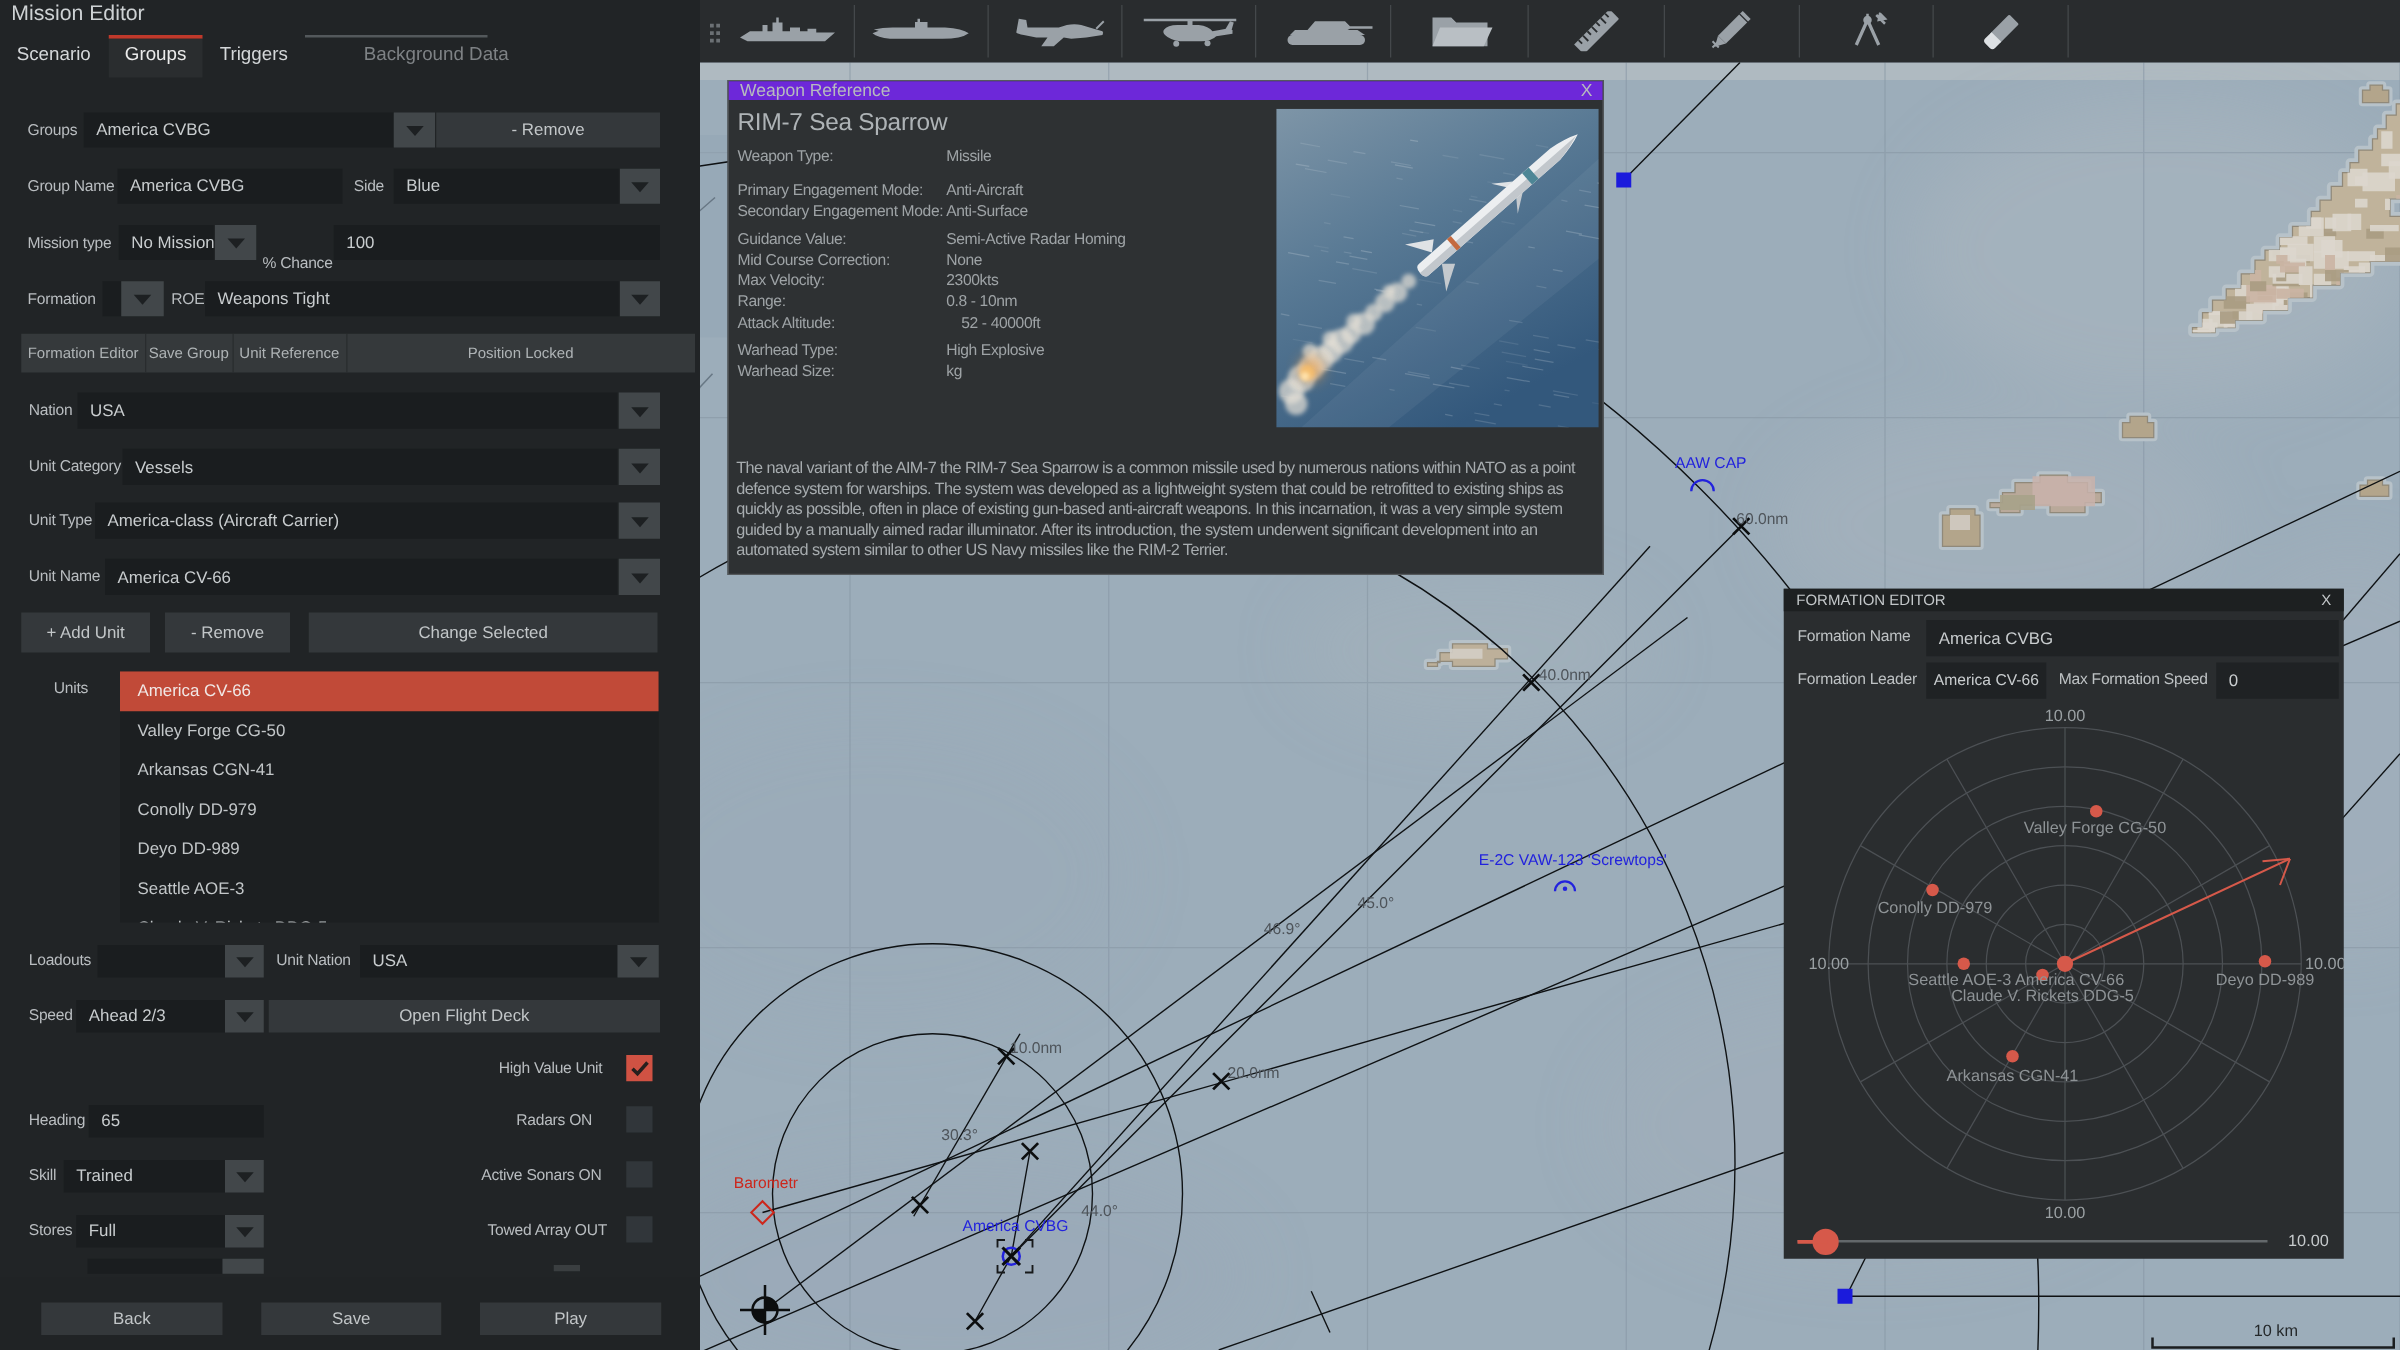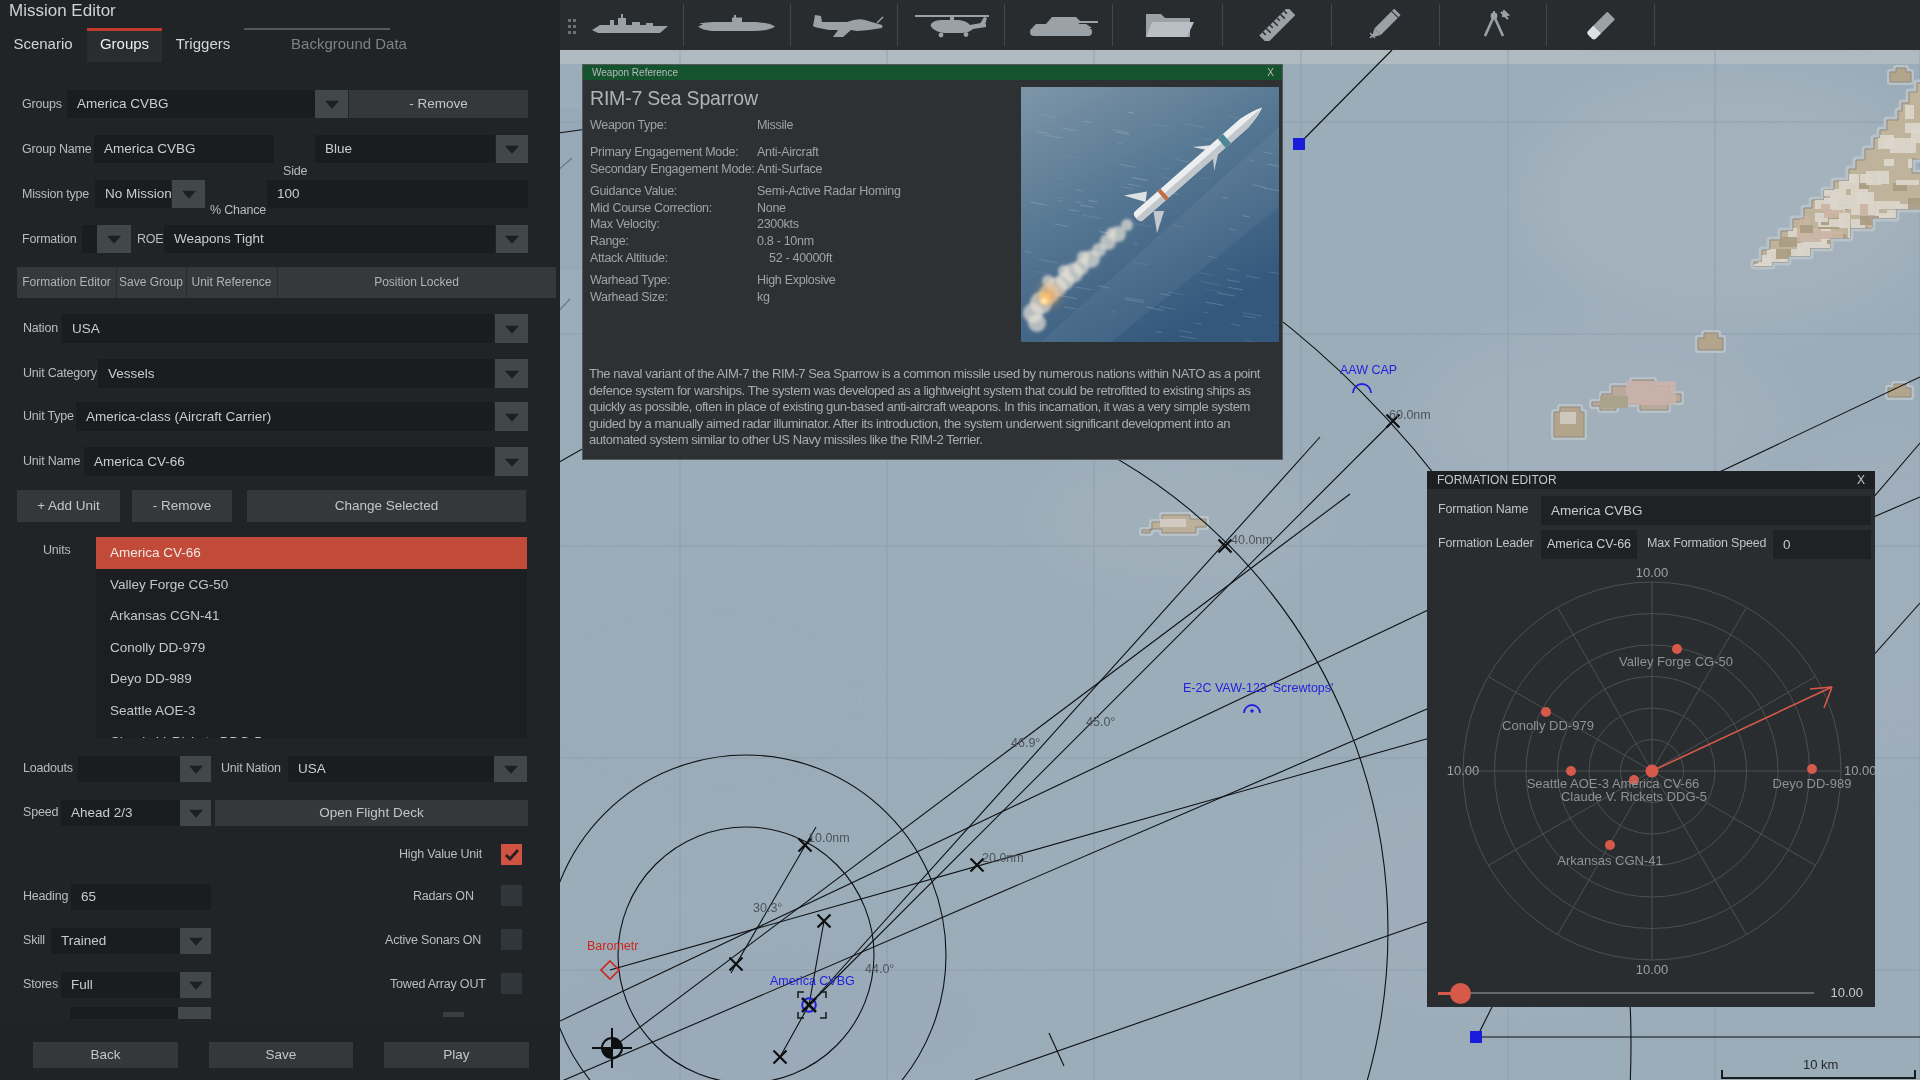--- a/index.html
+++ b/index.html
@@ -9,21 +9,21 @@
 .lbl{position:absolute;font-size:12.5px;color:#b9bdc0;white-space:nowrap;letter-spacing:-0.2px;}
 .inp{position:absolute;background:#1a1d1f;color:#c9cdcf;font-size:13.5px;line-height:27px;padding-left:10px;white-space:nowrap;overflow:hidden;}
 .btn{position:absolute;background:#34383b;color:#c2c6c8;font-size:13.5px;text-align:center;}
 .dd{position:absolute;background:#42474a;}
 .dd:after{content:"";position:absolute;left:50%;top:50%;transform:translate(-50%,-40%);border-left:7px solid transparent;border-right:7px solid transparent;border-top:8px solid #1d2022;}
 .cb{position:absolute;width:21px;height:21px;background:#31363a;}
 
 .tab{position:absolute;top:31px;height:31px;font-size:15px;color:#d4d7d9;}
 
 #popup{position:absolute;left:582px;top:64px;width:701px;height:396px;background:#2e3133;border:1px solid #55595c;}
-#popTitle{position:absolute;left:0;top:0;width:100%;height:15px;background:#14532d;color:#b7bbbd;font-size:10px;line-height:15px;padding-left:9px;}
+#popTitle{position:absolute;left:0;top:0;width:100%;height:15px;background:#6d28d9;color:#b7bbbd;font-size:14px;line-height:15px;padding-left:9px;}
 
 #fed{position:absolute;left:1427px;top:471px;width:448px;height:536px;background:#2a2d2f;}
 #fedTitle{position:absolute;left:0;top:0;width:100%;height:18px;background:#1d2021;color:#c3c7c9;font-size:12px;line-height:18px;padding-left:10px;}
 </style></head><body>
 <div id="stage">
 
 <svg class="abs" id="map" style="left:560px;top:0" width="1360" height="1080" viewBox="560 0 1360 1080">
   <defs>
         <filter id="mblur" x="-30%" y="-30%" width="160%" height="160%">
           <feGaussianBlur stdDeviation="25"></feGaussianBlur>
@@ -308,21 +308,21 @@
   <div class="tab" style="left:175px;width:56px;text-align:center;line-height:26px;">Triggers</div>
   <div class="tab" style="left:256px;width:122px;text-align:center;line-height:26px;color:#7e8285;margin-left:32px;">Background Data</div>
 
   <div class="lbl" style="left:22px;top:97px;">Groups</div>
   <div class="inp" style="left:67px;top:90px;width:248px;height:28px;">America CVBG</div>
   <div class="dd" style="left:315px;top:90px;width:33px;height:28px;"></div>
   <div class="btn" style="left:349px;top:90px;width:179px;height:28px;line-height:28px;">- Remove</div>
 
   <div class="lbl" style="left:22px;top:142px;">Group Name</div>
   <div class="inp" style="left:94px;top:135px;width:180px;height:28px;">America CVBG</div>
-  <div class="lbl" style="left:283px;top:142px;margin-top:22px;">Side</div>
+  <div class="lbl" style="left:283px;top:142px;">Side</div>
   <div class="inp" style="left:315px;top:135px;width:180px;height:28px;">Blue</div>
   <div class="dd" style="left:496px;top:135px;width:32px;height:28px;"></div>
 
   <div class="lbl" style="left:22px;top:187px;">Mission type</div>
   <div class="inp" style="left:95px;top:180px;width:76px;height:28px;">No Mission</div>
   <div class="dd" style="left:172px;top:180px;width:33px;height:28px;"></div>
   <div class="lbl" style="left:210px;top:203px;">% Chance</div>
   <div class="inp" style="left:267px;top:180px;width:261px;height:28px;">100</div>
 
   <div class="lbl" style="left:22px;top:232px;">Formation</div>

